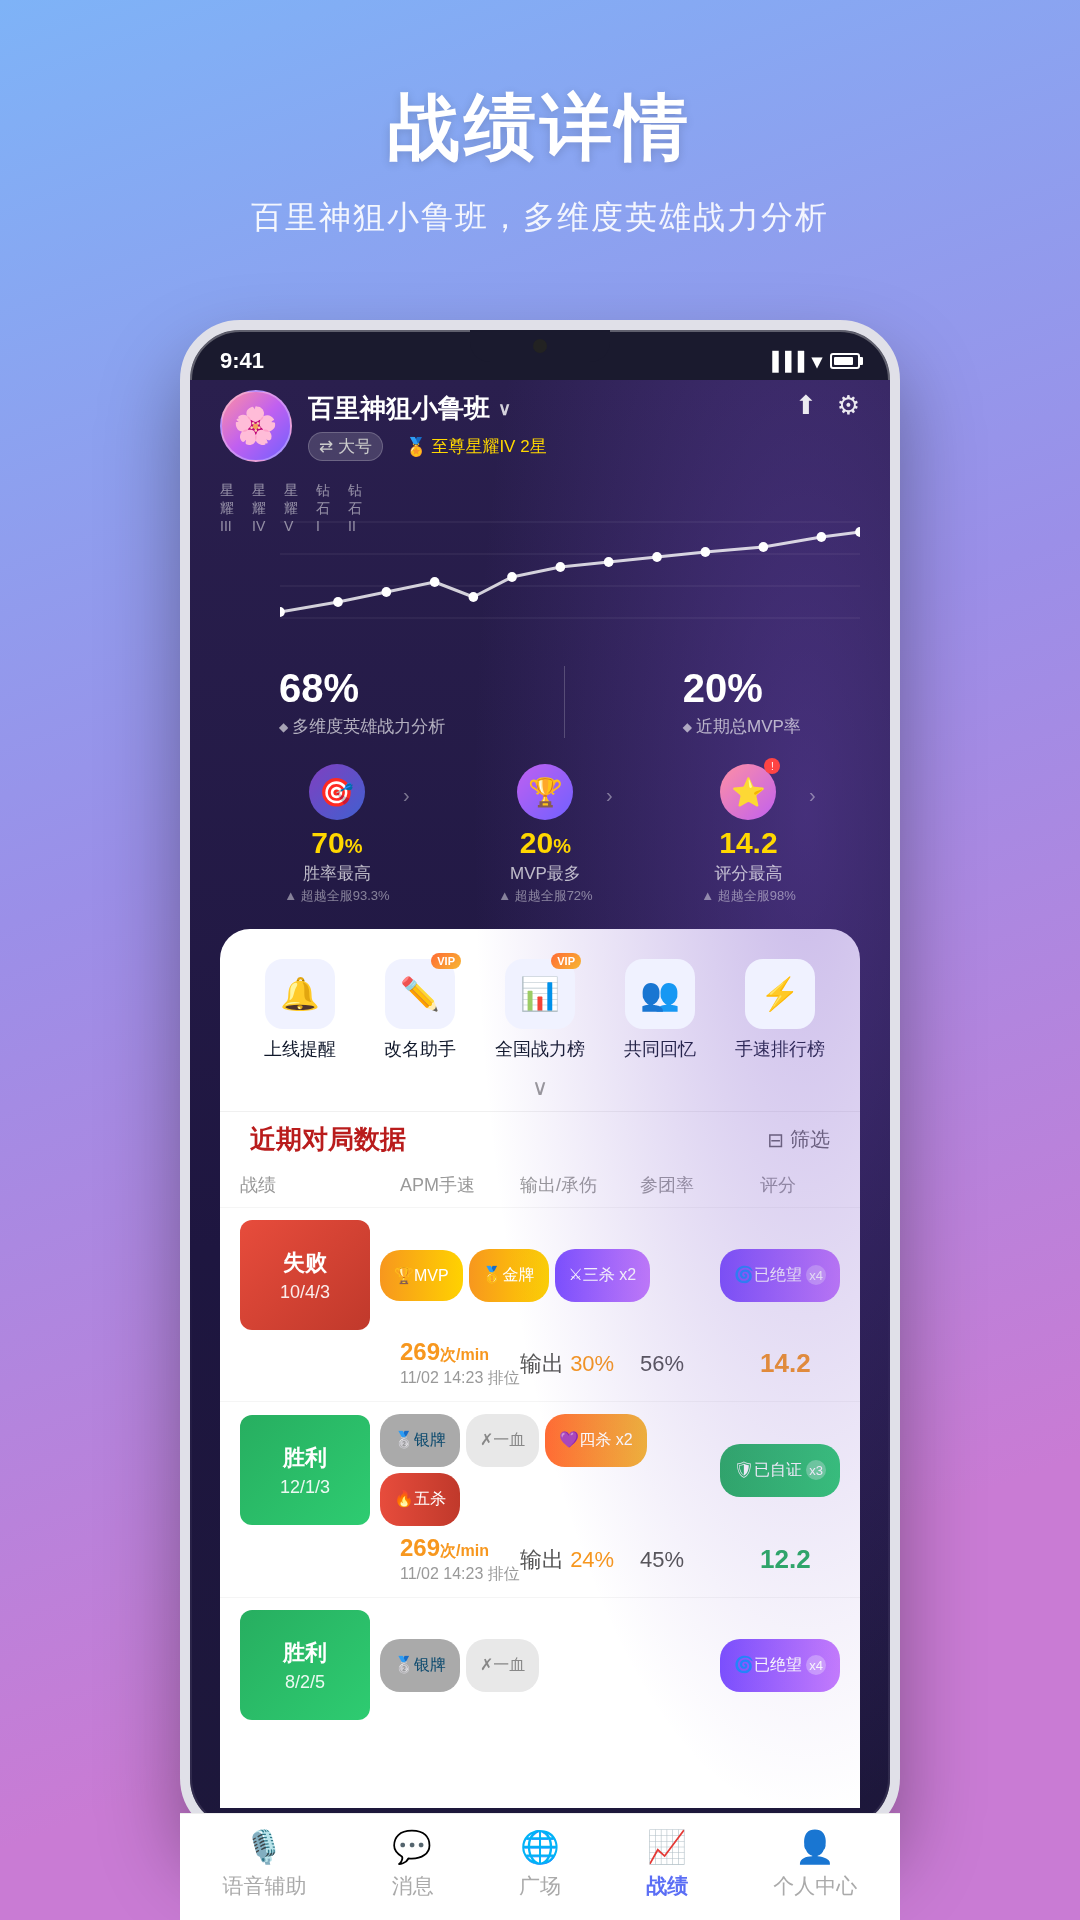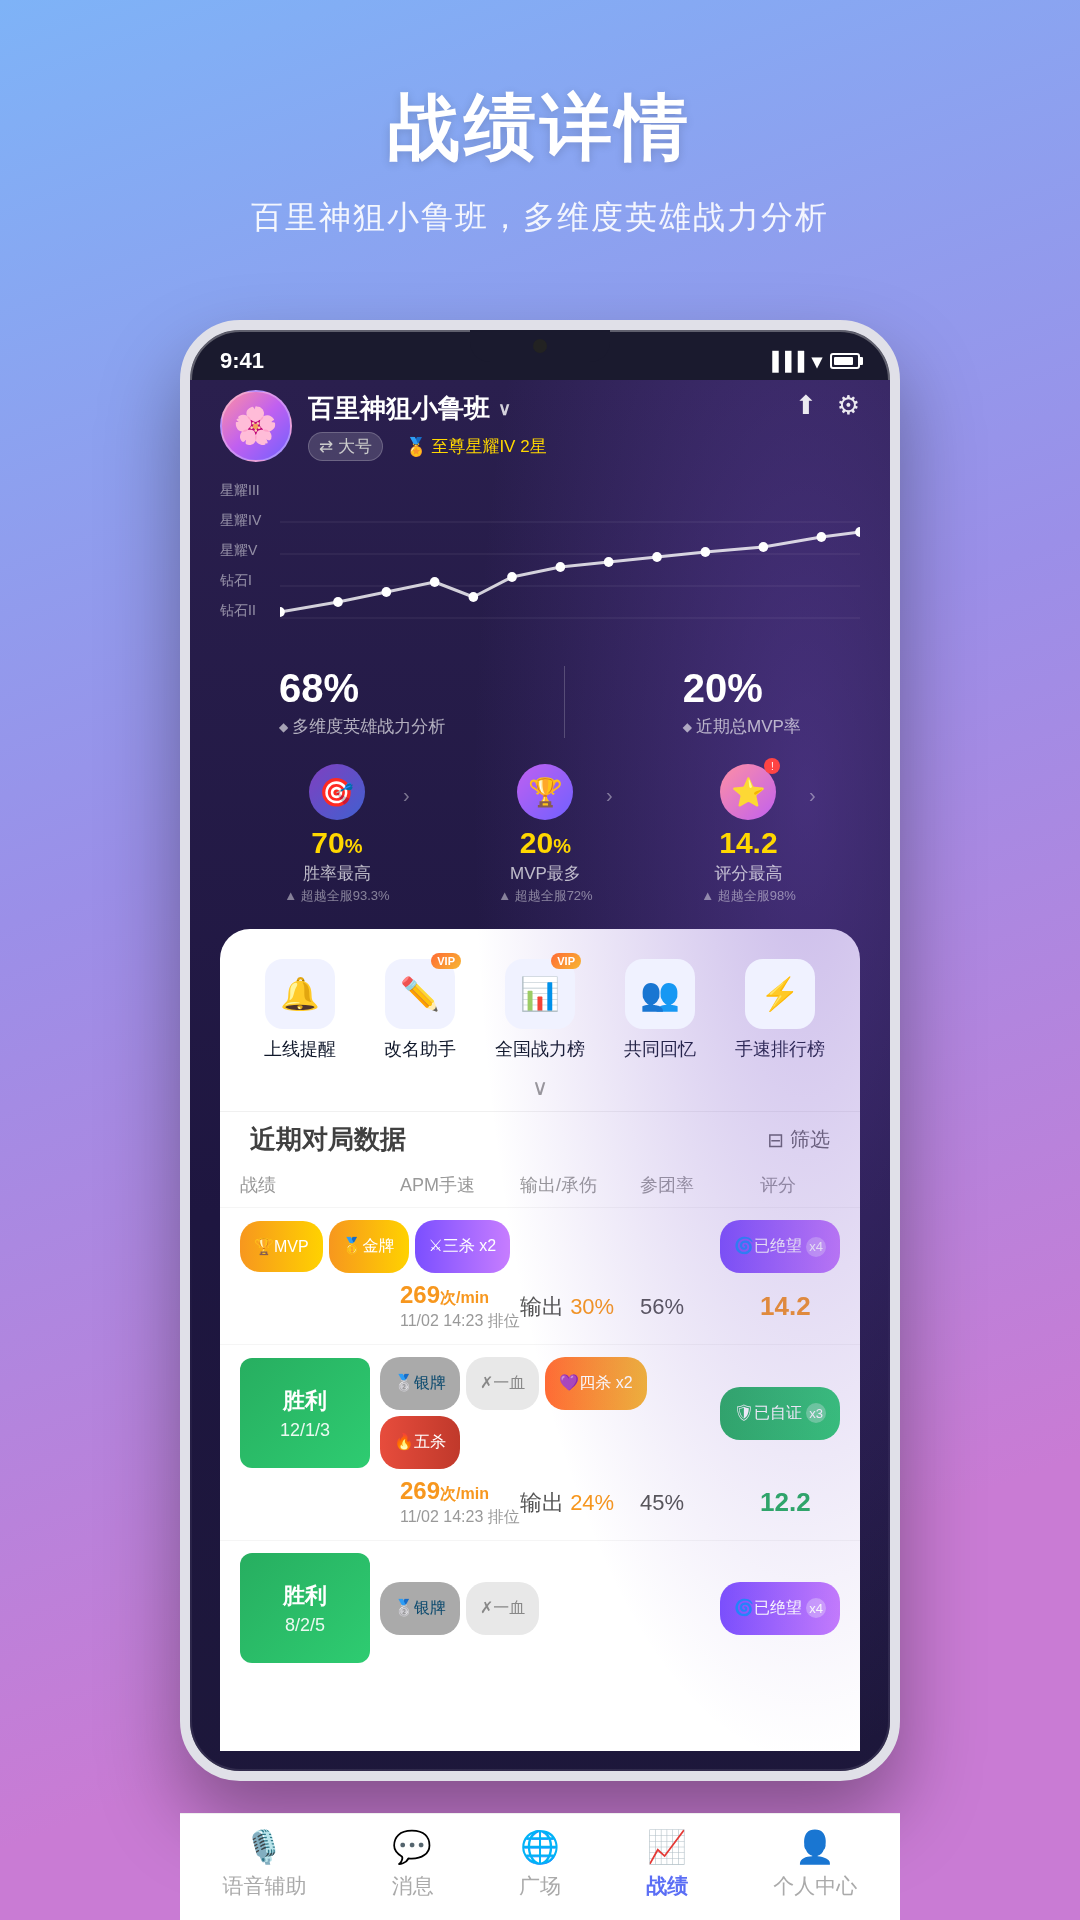--- a/index.html
+++ b/index.html
@@ -202,22 +202,22 @@
     .chart-area {
       position: relative;
       z-index: 2;
       padding: 10px 0 0;
     }
     .chart-labels-y {
       position: absolute;
       left: 0;
       top: 0;
       display: flex;
-      flex-direction: column;
-      gap: 12px;
+      flex-direction: row;
+      gap: 18px;
     }
     .chart-label-y {
       color: rgba(255,255,255,0.5);
       font-size: 14px;
     }
     .chart-svg-wrap {
       width: 100%;
       height: 160px;
     }
     .chart-x-labels {
@@ -377,21 +377,21 @@
     .section-header {
       display: flex;
       justify-content: space-between;
       align-items: center;
       padding: 10px 30px 16px;
       border-top: 1px solid #f0f0f0;
     }
     .section-title {
       font-size: 26px;
       font-weight: 700;
-      color: #404040;
+      color: #b91c1c;
     }
     .filter-btn {
       display: flex;
       align-items: center;
       gap: 6px;
       color: #666;
       font-size: 20px;
     }
 
     
@@ -688,20 +688,24 @@
         <div class="table-header">
           <span>战绩</span>
           <span>APM手速</span>
           <span>输出/承伤</span>
           <span>参团率</span>
           <span>评分</span>
         </div>
 
         <div class="match-row">
           <div class="match-row-top">
+            <div class="result-badge defeat">
+              <div class="result-text">失败</div>
+              <div class="result-score">10/4/3</div>
+            </div>
             <div style="display:flex; flex-direction:column; gap:6px; flex:1;">
               <div style="display:flex; gap:6px; flex-wrap:wrap; align-items:center;">
                 <span class="tag tag-mvp">🏆MVP</span>
                 <span class="tag tag-gold">🥇金牌</span>
                 <span class="tag tag-triple">⚔三杀 x2</span>
               </div>
             </div>
             <div style="display:flex; flex-direction:column; align-items:center;">
               <span class="tag tag-desperate">
                 🌀已绝望

